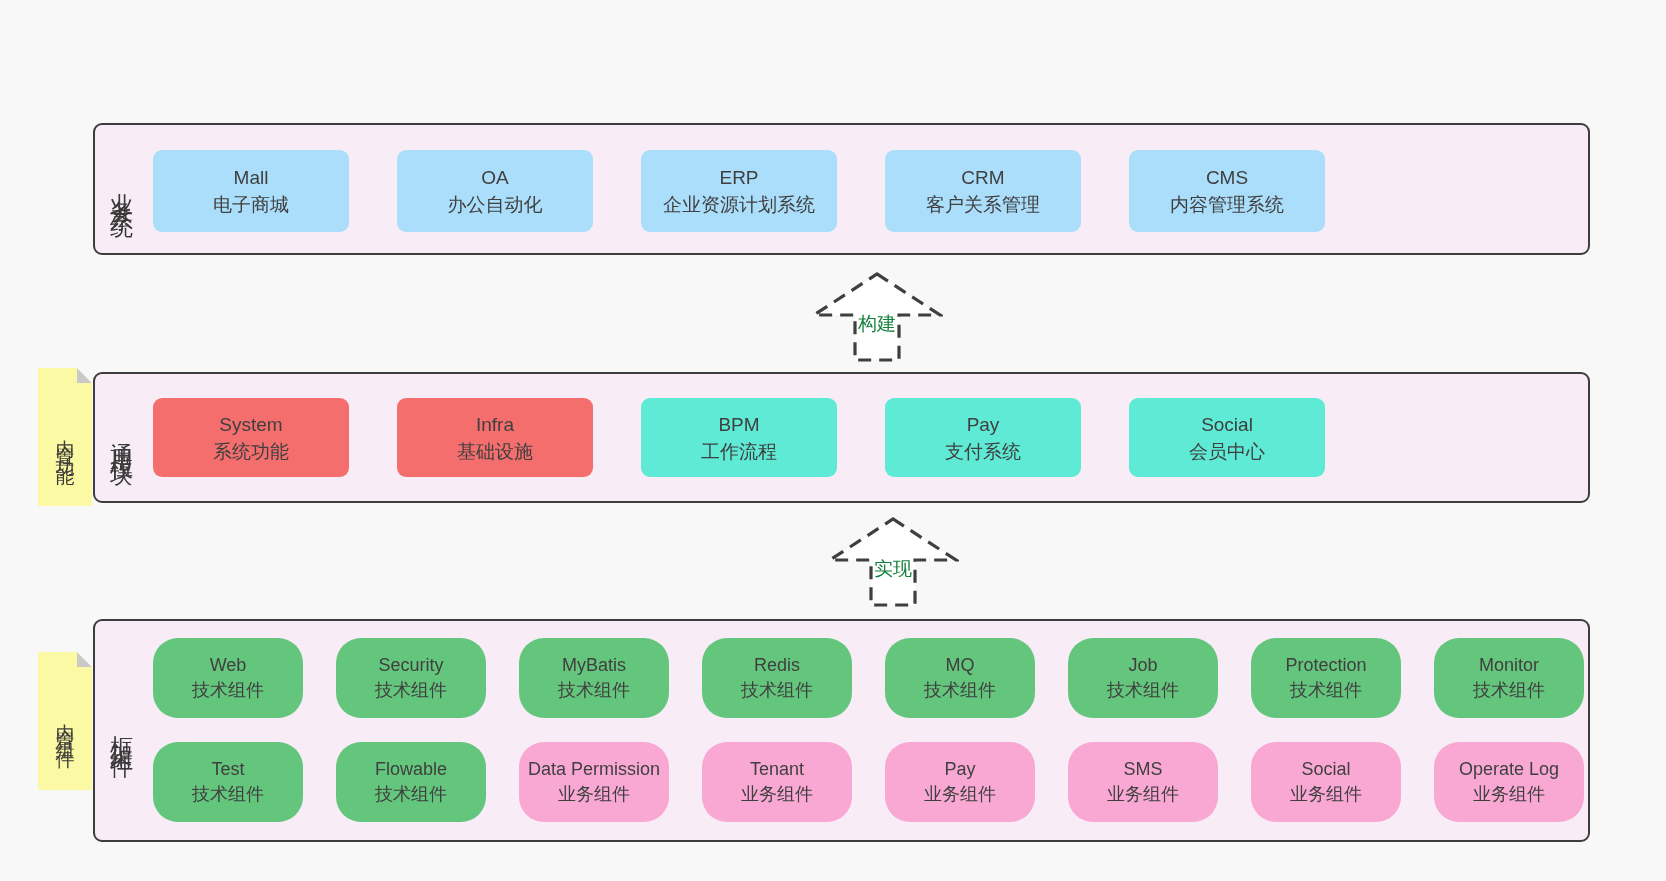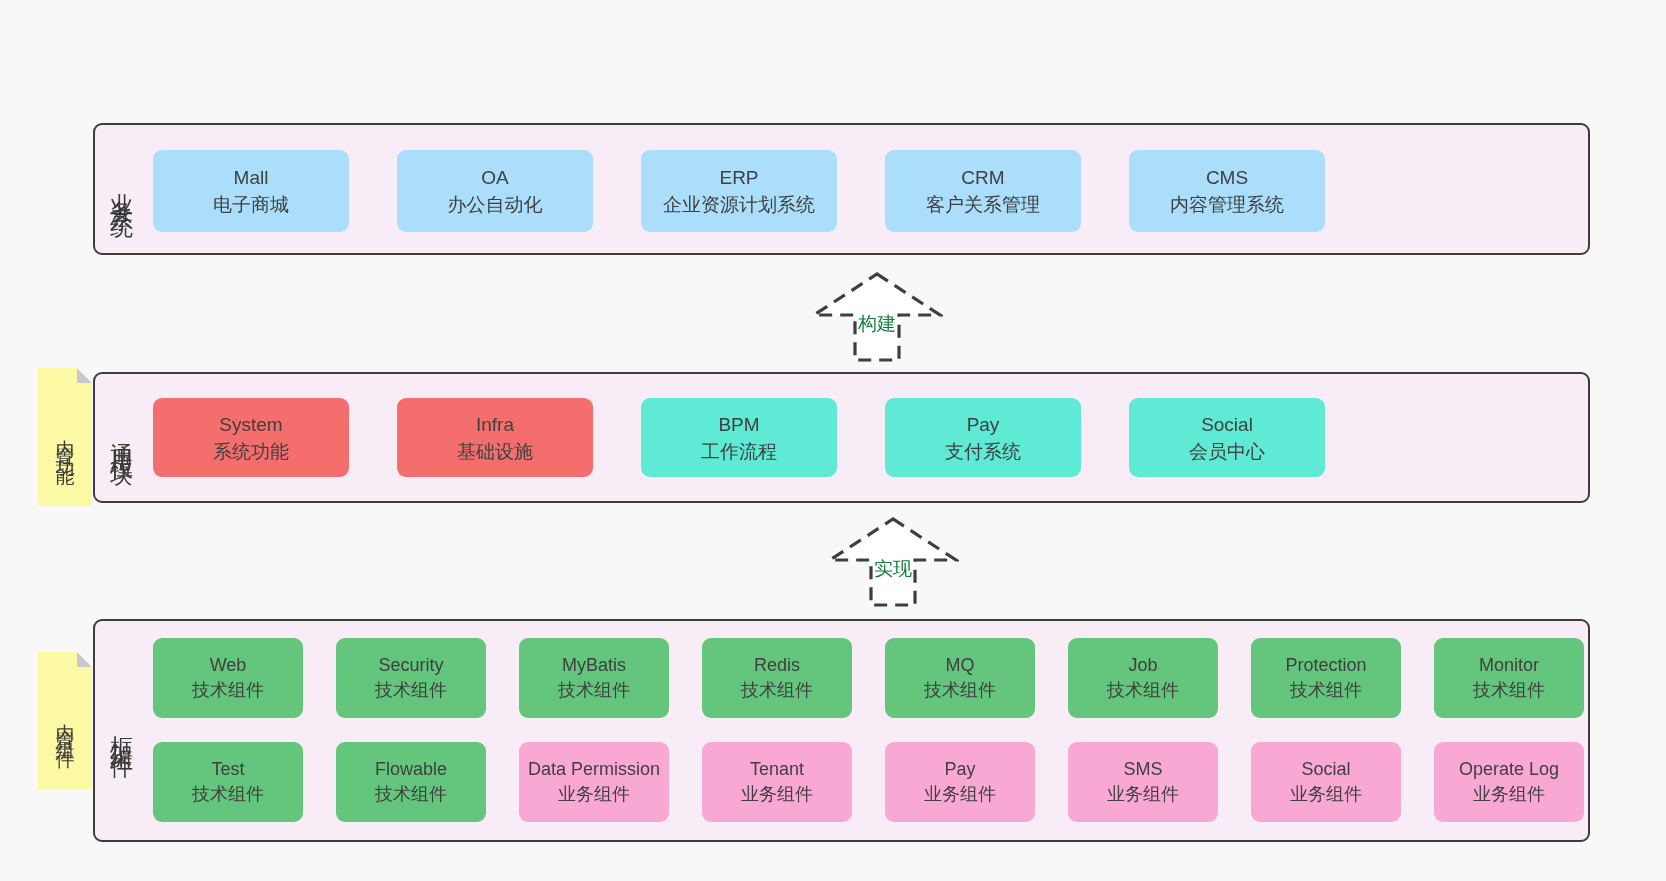--- a/index.html
+++ b/index.html
@@ -25,21 +25,21 @@
   .band1 .row{top:25px;}
   .band2 .row{top:24px;}
   .rows3{position:absolute;left:58px;top:17px;display:flex;flex-direction:column;gap:24px;}
   .rows3 .frow{display:flex;gap:33px;}
   .box{
     border-radius:9px;display:flex;flex-direction:column;justify-content:center;
     align-items:center;text-align:center;box-sizing:border-box;padding:2px 6px;
   }
   .w196{width:196px;height:82px;font-size:19px;line-height:27px;}
   .band2 .w196{height:79px;}
-  .w150{width:150px;height:80px;font-size:18px;line-height:25px;}
+  .w150{width:150px;height:80px;font-size:18px;line-height:25px;border-radius:25px;}
   .blue{background:#abdefb;}
   .red{background:#f56e6e;}
   .pink{background:#5eead4;}
   .green{background:#64c67c;}
   .lightgreen{background:#f9a8d4;}
   .sticky{
     position:absolute;left:38px;width:54px;height:138px;background:#fbf9a3;
     clip-path:polygon(0 0,calc(100% - 15px) 0,100% 15px,100% 100%,0 100%);
     z-index:3;display:flex;align-items:center;justify-content:center;
   }

